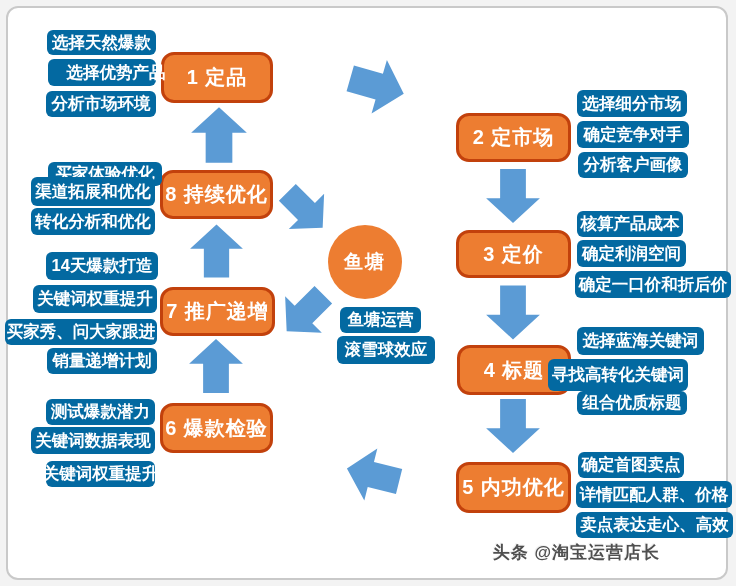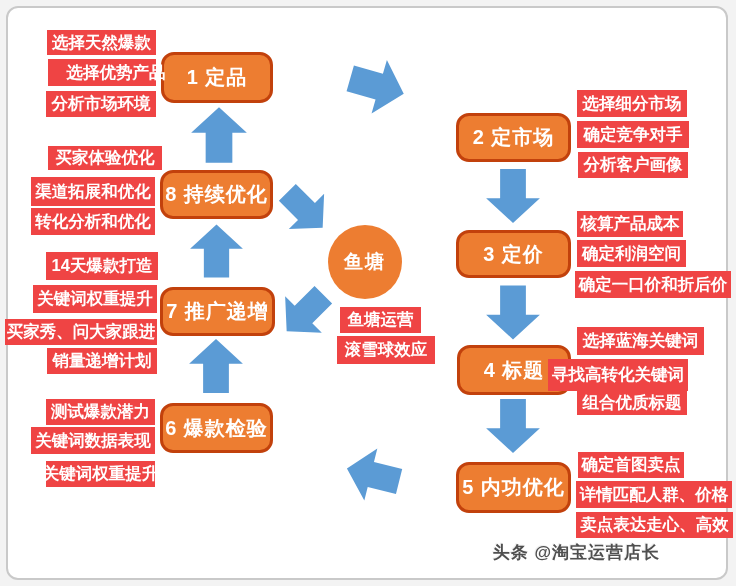--- a/index.html
+++ b/index.html
@@ -24,22 +24,22 @@
     color:#ffffff;
     font-weight:bold;
     font-size:20px;
     letter-spacing:1px;
     display:flex;align-items:center;justify-content:center;
     box-sizing:border-box;
     white-space:nowrap;
   }
   .note{
     position:absolute;
-    background:#ef4444;
-    border-radius:0;
+    background:#0369a1;
+    border-radius:6px;
     color:#ffffff;
     font-weight:bold;
     font-size:16.5px;
     display:flex;align-items:center;justify-content:center;
     box-sizing:border-box;
     white-space:nowrap;
   }
   .pond{
     position:absolute;
     background:#ED7D31;
@@ -131,21 +131,21 @@
 <div class="stage" style="left:160px;top:170px;width:113px;height:49px;">8 持续优化</div>
 
 <div class="pond" style="left:328px;top:225px;width:74px;height:74px;">鱼塘</div>
 <div class="note" style="left:340px;top:307px;width:81px;height:26px;">鱼塘运营</div>
 <div class="note" style="left:337px;top:336px;width:98px;height:28px;">滚雪球效应</div>
 
 <div class="note" style="left:47px;top:30px;width:109px;height:25px;">选择天然爆款</div>
 <div class="note" style="left:48px;top:59px;width:108px;height:27px;padding-left:28px;">选择优势产品</div>
 <div class="note" style="left:46px;top:91px;width:110px;height:26px;">分析市场环境</div>
 
-<div class="note" style="left:48px;top:146px;width:114px;height:24px;">买家体验优化</div>
+<div class="note" style="left:48px;top:162px;width:114px;height:24px;">买家体验优化</div>
 <div class="note" style="left:31px;top:177px;width:124px;height:29px;">渠道拓展和优化</div>
 <div class="note" style="left:31px;top:208px;width:124px;height:27px;">转化分析和优化</div>
 
 <div class="note" style="left:46px;top:252px;width:112px;height:28px;">14天爆款打造</div>
 <div class="note" style="left:33px;top:285px;width:124px;height:28px;">关键词权重提升</div>
 <div class="note" style="left:5px;top:319px;width:152px;height:26px;">买家秀、问大家跟进</div>
 <div class="note" style="left:47px;top:348px;width:110px;height:26px;">销量递增计划</div>
 
 <div class="note" style="left:46px;top:399px;width:109px;height:26px;">测试爆款潜力</div>
 <div class="note" style="left:31px;top:427px;width:124px;height:27px;">关键词数据表现</div>

